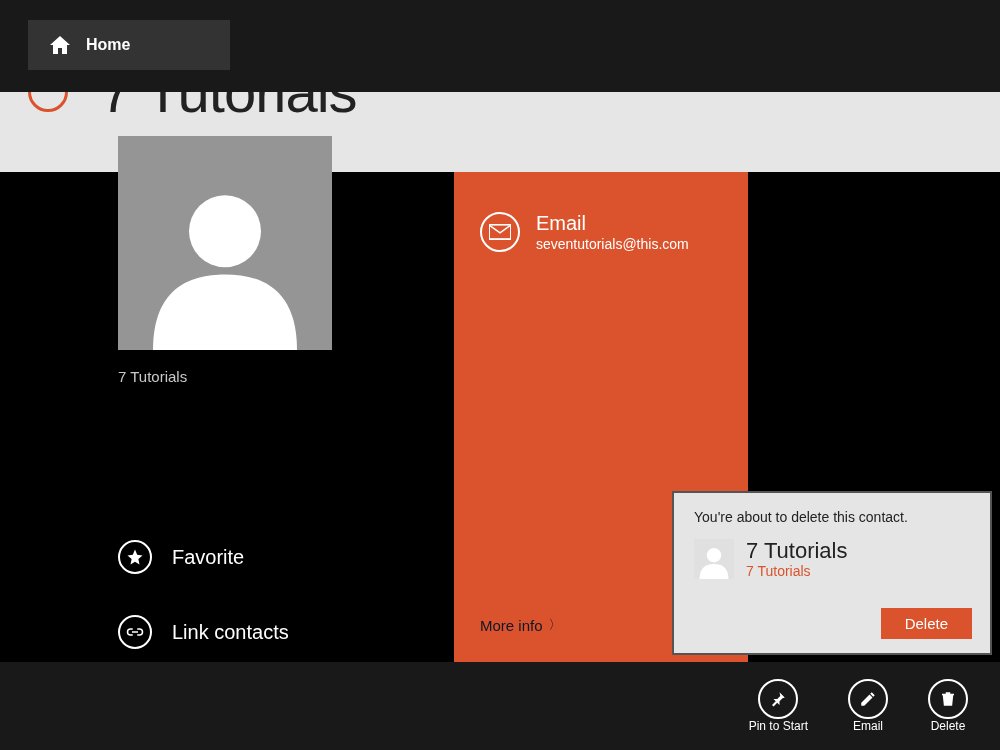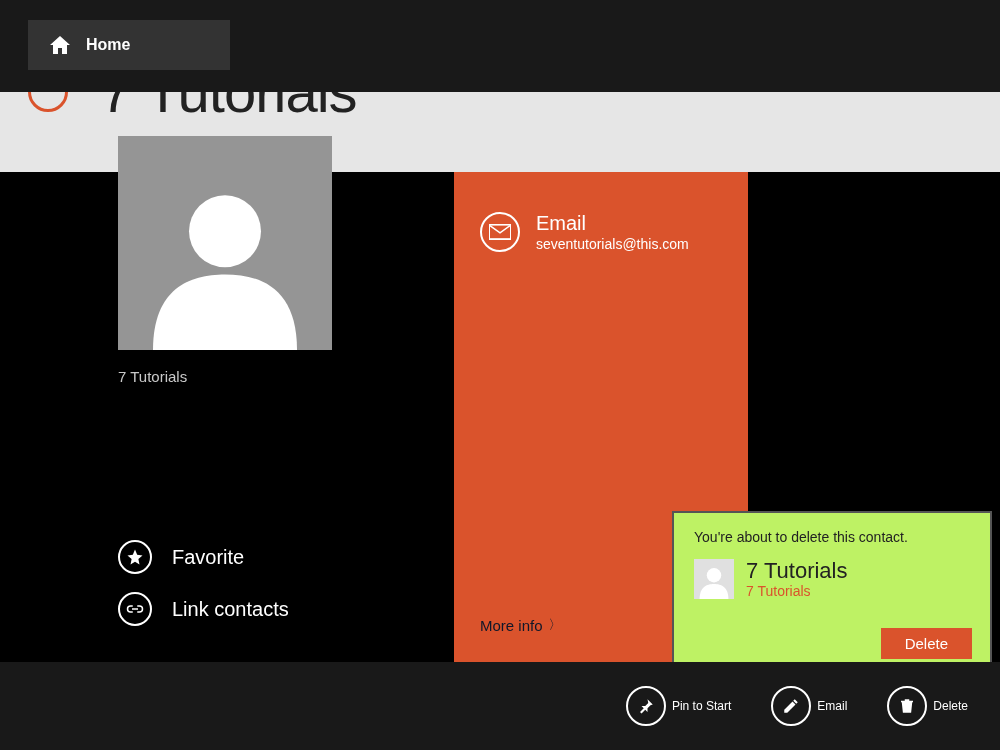--- a/index.html
+++ b/index.html
@@ -68,21 +68,21 @@
     position: absolute; left: 118px;
     display: flex; align-items: center; gap: 20px;
     color: #ffffff; font-size: 20px; font-weight: 300;
   }
   .action-row .circ {
     width: 34px; height: 34px; border: 2px solid #fff; border-radius: 50%;
     display: flex; align-items: center; justify-content: center; flex-shrink: 0;
   }
   .action-row .circ svg { width: 18px; height: 18px; fill: #fff; }
   .action-fav { top: 540px; }
-  .action-link { top: 592px; }
+  .action-link { top: 615px; }
 
   
   .orange-panel {
     position: absolute; top: 172px; left: 454px; width: 294px; bottom: 88px;
     background: #da532c;
   }
   .email-block {
     position: absolute; top: 40px; left: 26px; right: 20px;
     display: flex; gap: 16px; color: #fff;
   }
@@ -96,23 +96,23 @@
   .more-info {
     position: absolute; bottom: 28px; left: 26px;
     color: #0f172a; font-size: 15px;
     display: flex; align-items: center; gap: 6px;
   }
   .more-info .chev { font-size: 13px; }
 
   
   .popup {
     position: absolute; top: 491px; left: 672px; width: 320px; height: 164px;
-    background: #bef264; border: 2px solid #555;
+    background: #e5e5e5; border: 2px solid #555;
     padding: 16px 20px 14px;
-    font-size: 15px; color: #222; margin-top: 20px;
+    font-size: 15px; color: #222;
   }
   .popup-msg { font-size: 14px; margin-bottom: 14px; }
   .popup-row { display: flex; gap: 12px; align-items: center; }
   .popup-ava {
     width: 40px; height: 40px; background: #e0e0e0;
     display: flex; align-items: flex-end; justify-content: center;
     overflow: hidden;
   }
   .popup-ava svg { width: 36px; height: 36px; fill: #fff; }
   .popup-name { font-size: 22px; font-weight: 400; color: #222; line-height: 1.1; }
@@ -123,21 +123,21 @@
     padding: 7px 24px; font-size: 15px; font-family: inherit;
   }
 
   
   .appbar {
     position: absolute; bottom: 0; left: 0; right: 0; height: 88px;
     background: #191919;
     display: flex; justify-content: flex-end; align-items: center; gap: 40px;
     padding-right: 32px;
   }
-  .app-btn { display: flex; flex-direction: row; align-items: center; gap: 6px; color: #fff; }
+  .app-btn { display: flex; flex-direction: column; align-items: center; color: #fff; }
   .app-btn .circ {
     width: 40px; height: 40px; border: 2px solid #fff; border-radius: 50%;
     display: flex; align-items: center; justify-content: center;
   }
   .app-btn .circ svg { width: 18px; height: 18px; fill: #fff; }
   .app-btn span { font-size: 12px; }
 </style>
 </head>
 <body>
 

